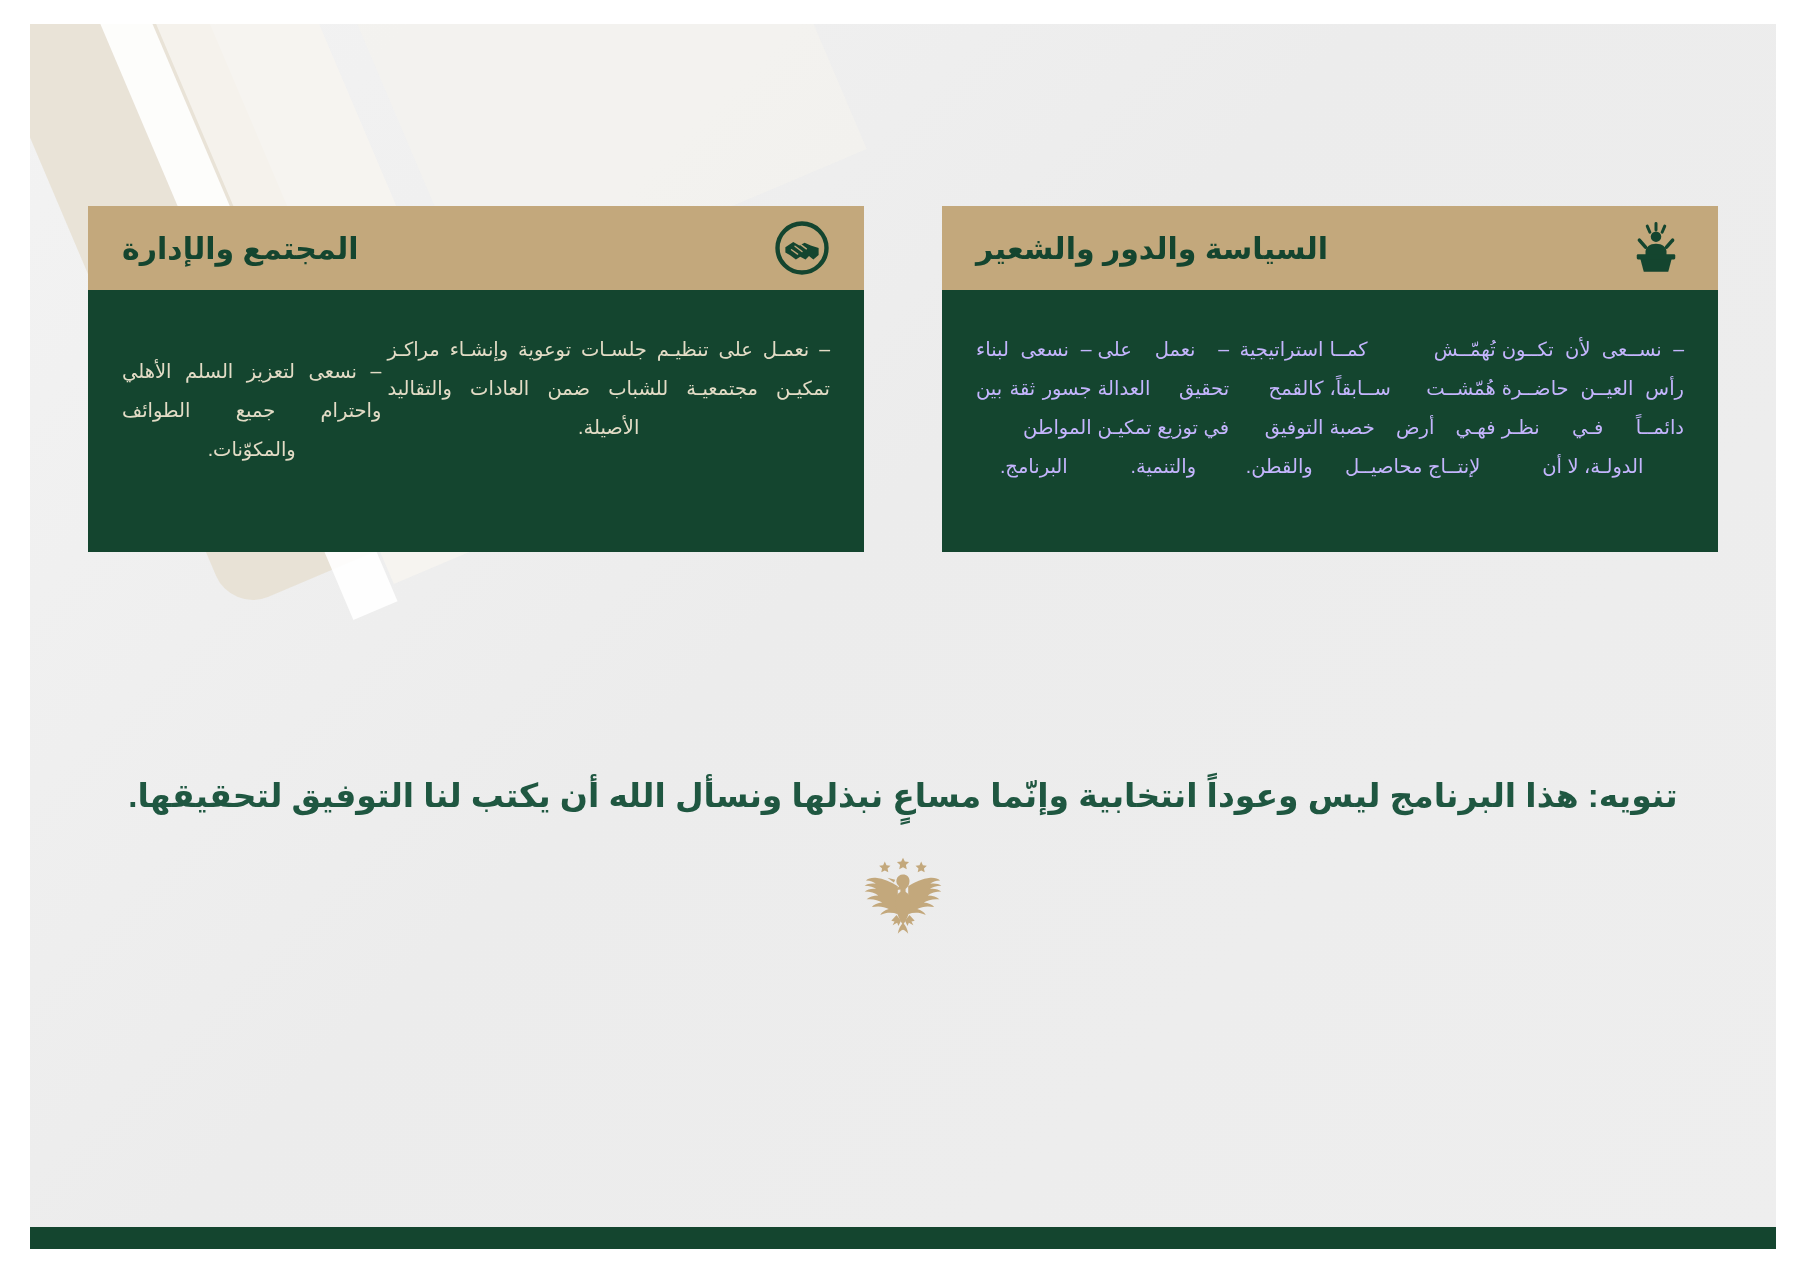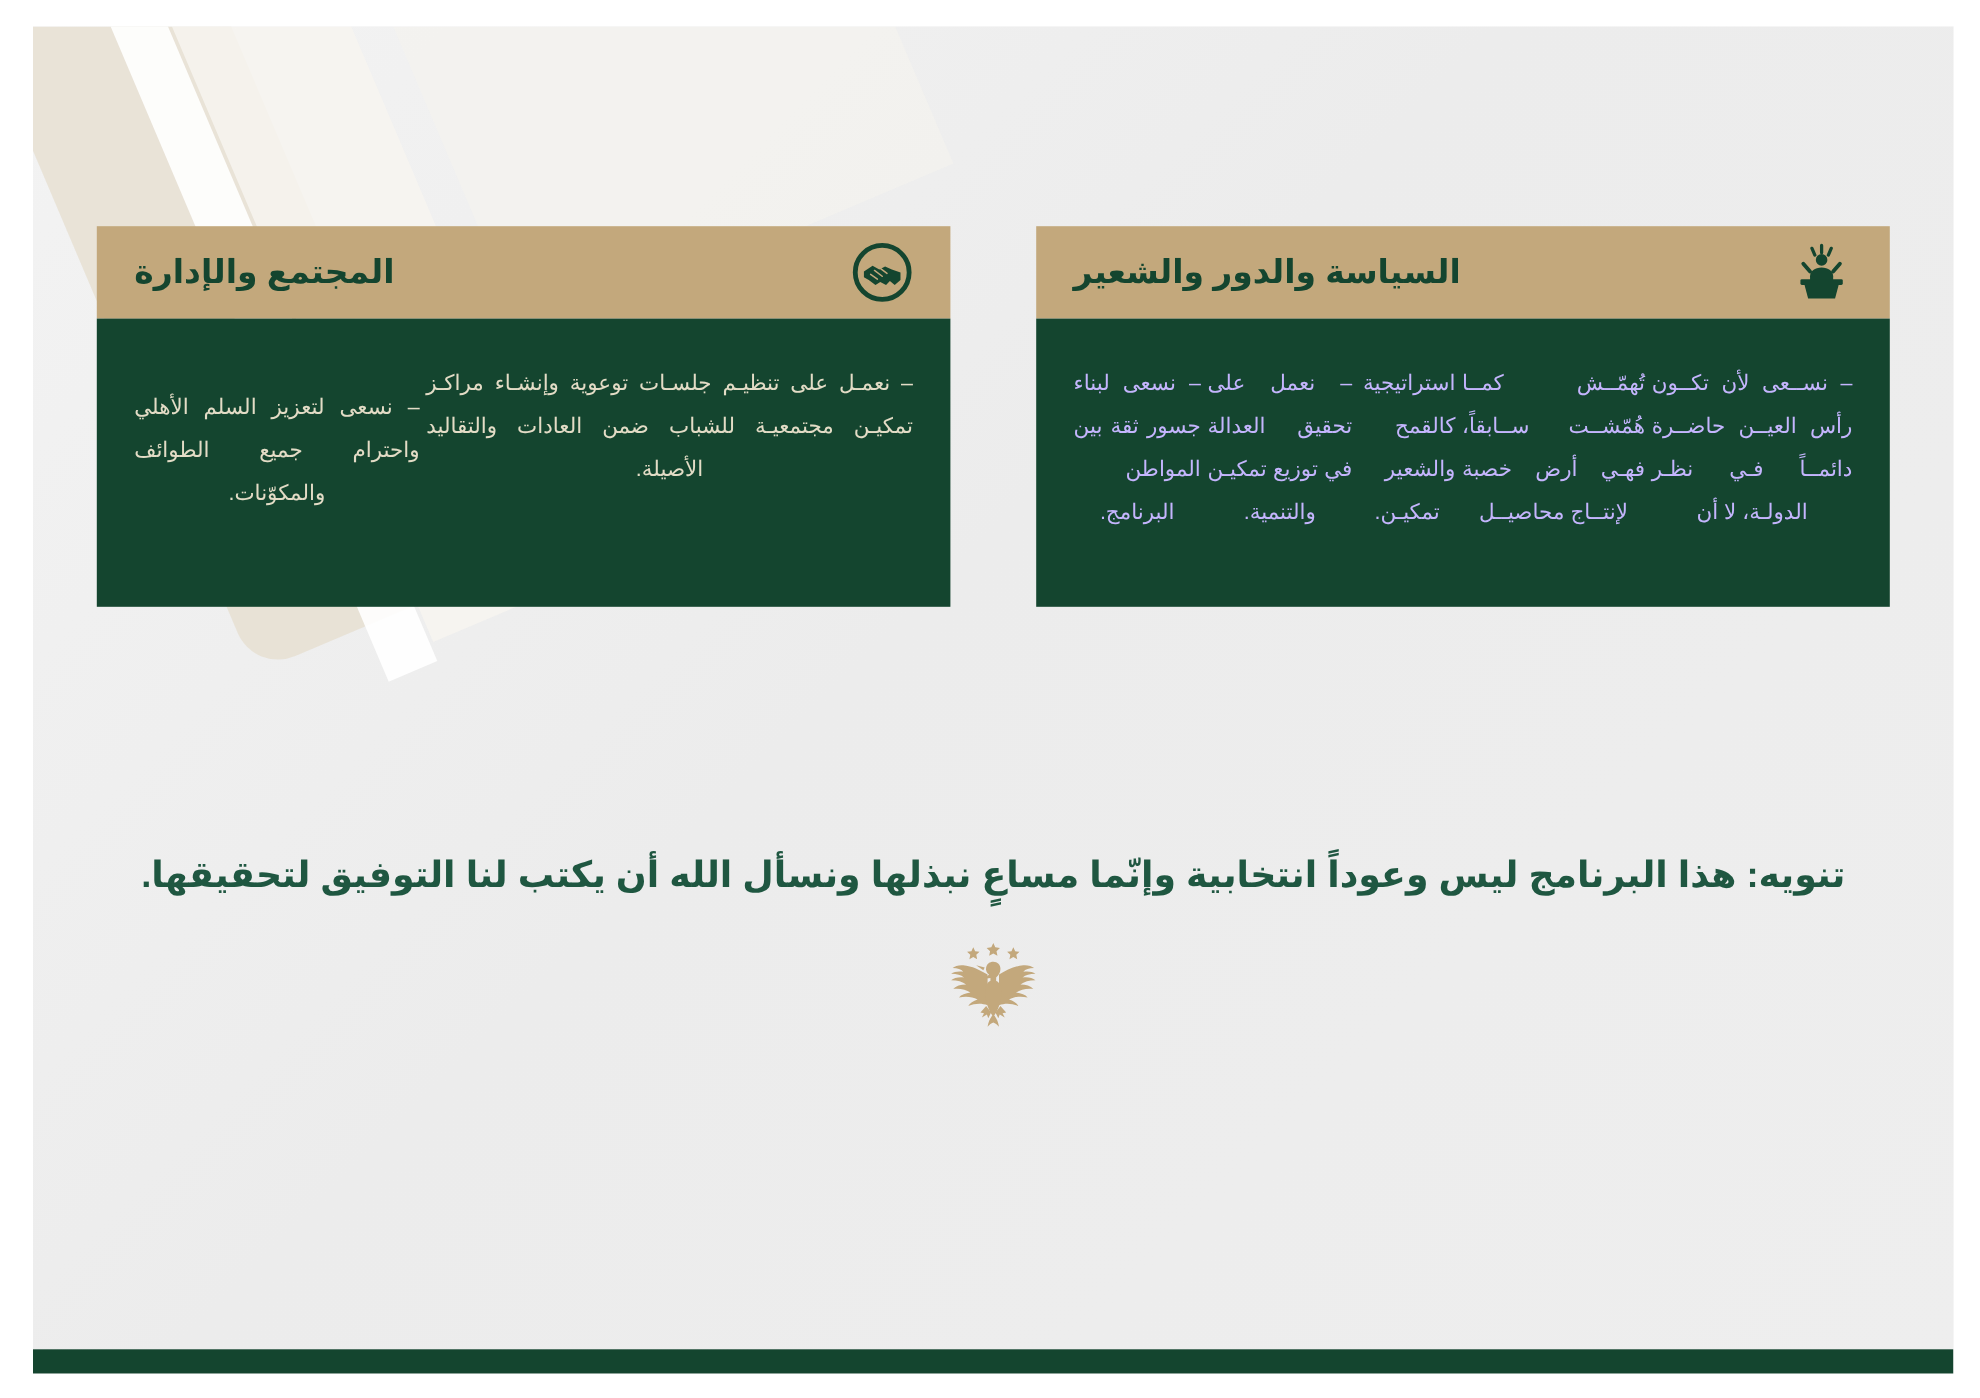--- a/index.html
+++ b/index.html
@@ -201,21 +201,21 @@
               <path d="M20 31 l-7 -8" stroke="#14452f" stroke-width="4" stroke-linecap="round" fill="none"></path>
               <path d="M44 31 l7 -8" stroke="#14452f" stroke-width="4" stroke-linecap="round" fill="none"></path>
               <path d="M14 44 l36 0 l-4 15 l-28 0 z"></path>
               <rect x="10" y="39" width="44" height="6" rx="1.5"></rect>
             </svg>
           </span>
         </div>
         <div class="card-body">
           <div class="card-line">– نســعى لأن تكــون رأس العيــن حاضــرة دائمــاً فـي نظـر الدولـة، لا أن</div>
           <div class="card-line">تُهمّــش كمــا هُمّشــت ســابقاً، فهـي أرض خصبة لإنتــاج محاصيــل</div>
-          <div class="card-line">استراتيجية كالقمح والشعير تمكيـن.</div>
+          <div class="card-line">استراتيجية كالقمح التوفيق والقطن.</div>
           <div class="card-line">– نعمل على تحقيق العدالة في توزيع تمكيـن والتنمية.</div>
           <div class="card-line">– نسعى لبناء جسور ثقة بين المواطن البرنامج.</div>
         </div>
       </div>
 
       <div class="card">
         <div class="card-head">
           <span class="card-title">المجتمع والإدارة</span>
           <span class="card-icon">
             <svg viewBox="0 0 64 64" xmlns="http://www.w3.org/2000/svg">

